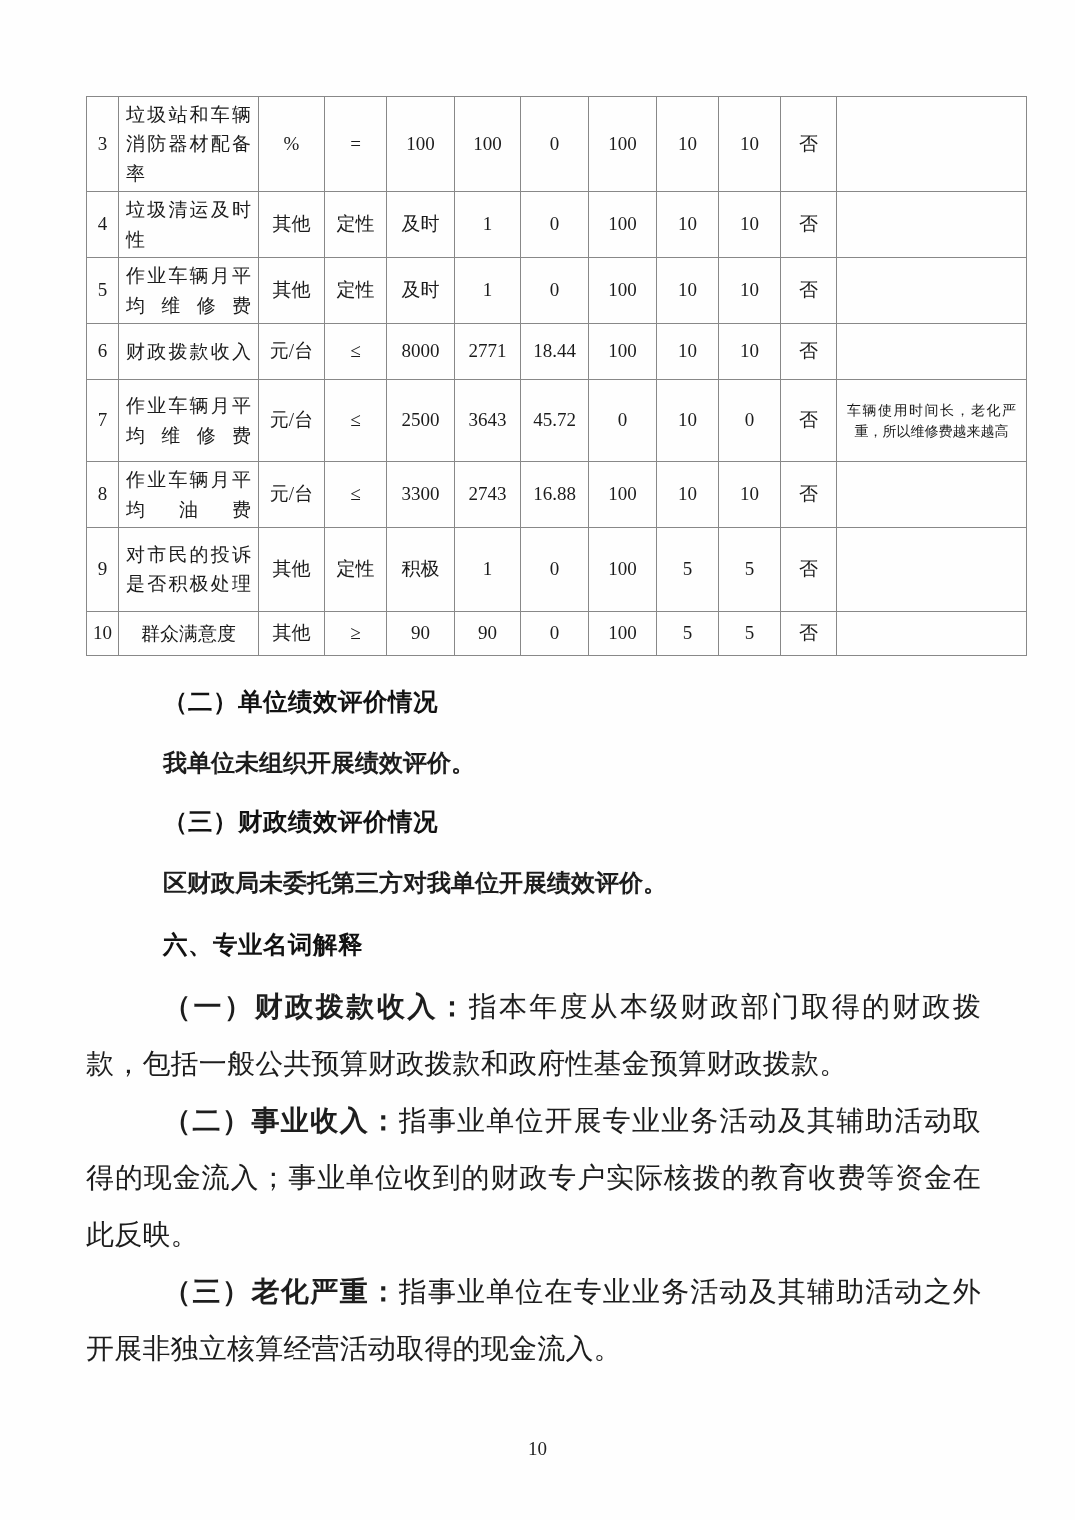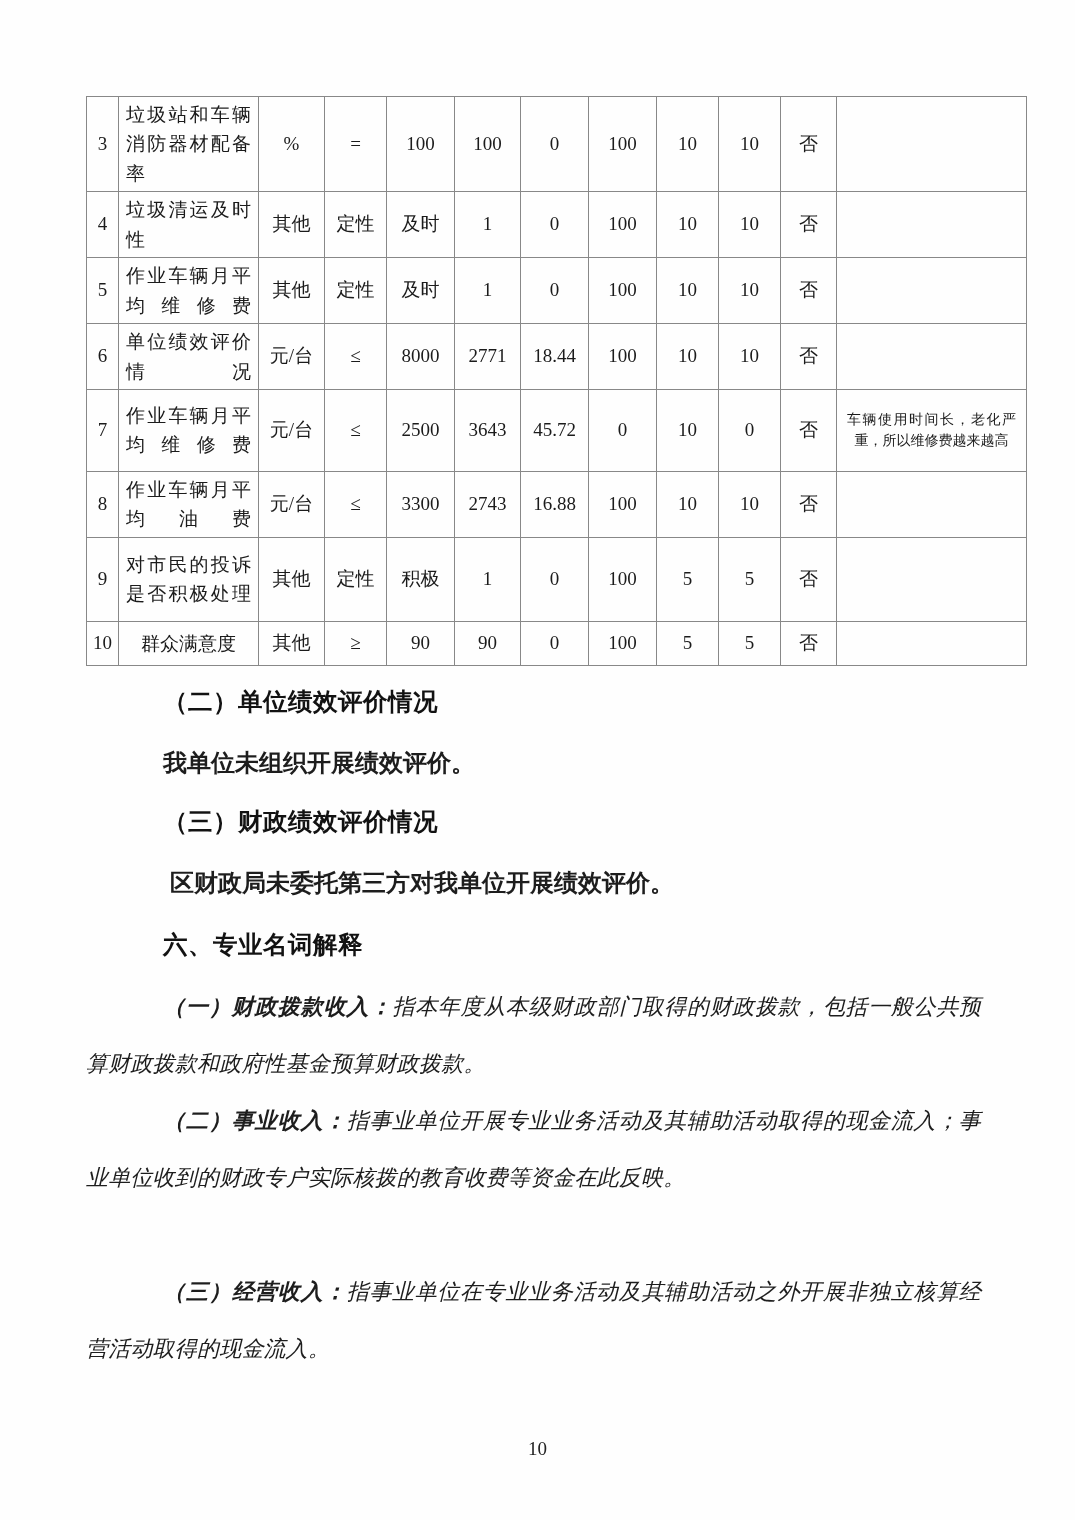--- a/index.html
+++ b/index.html
@@ -92,27 +92,26 @@
   }
   .h-sec {
     font-family: "DejaVu Serif", "Liberation Serif", serif;
     font-weight: bold;
     font-size: 24.5px;
     letter-spacing: 0.5px;
     color: #121212;
     white-space: nowrap;
   }
   .para {
-    font-size: 22px;
+    font-size: 28px;
     line-height: 57px;
     color: #1d1d1d;
     letter-spacing: 0.2px;
     width: 895px;
     text-align: justify;
-    font-style: italic;
   }
   .para .lead {
     font-family: "DejaVu Serif", "Liberation Serif", serif;
     font-weight: bold;
     letter-spacing: 0.5px;
   }
   .oneline {
     font-size: 24px;
     line-height: 57px;
     color: #1d1d1d;
@@ -206,21 +205,21 @@
         <td>10</td>
         <td>否</td>
         <td>
             <span class="rem"></span>
           </td>
       </tr>
 
       <tr style="height:56px">
         <td>6</td>
         <td>
-            <span class="nm">单位绩效评价情况</span>
+            <span class="nm">财政拨款收入</span>
           </td>
         <td>元/台</td>
         <td>≤</td>
         <td>8000</td>
         <td>2771</td>
         <td>18.44</td>
         <td>100</td>
         <td>10</td>
         <td>10</td>
         <td>否</td>
@@ -307,31 +306,31 @@
 
     </tbody>
   </table>
 
   <div class="blk h-sub" style="left:163px; top:685px;text-align:center;">（二）单位绩效评价情况</div>
 
   <div class="blk oneline" style="left:163px; top:735px;">我单位未组织开展绩效评价。</div>
 
   <div class="blk h-sub" style="left:163px; top:805px;">（三）财政绩效评价情况</div>
 
-  <div class="blk oneline" style="left:163px; top:855px;margin-left:7px;">区财政局未委托第三方对我单位开展绩效评价。</div>
+  <div class="blk oneline" style="left:163px; top:855px;">区财政局未委托第三方对我单位开展绩效评价。</div>
 
   <div class="blk h-sec" style="left:163px; top:928px;">六、专业名词解释</div>
 
   <div class="blk para" style="left:86px; top:978px; text-indent:77px;">
     <span class="lead">（一）财政拨款收入：</span><span>指本年度从本级财政部门取得的财政拨款，包括一般公共预算财政拨款和政府性基金预算财政拨款。</span>
   </div>
 
   <div class="blk para" style="left:86px; top:1092px; text-indent:77px;">
     <span class="lead">（二）事业收入：</span><span>指事业单位开展专业业务活动及其辅助活动取得的现金流入；事业单位收到的财政专户实际核拨的教育收费等资金在此反映。</span>
   </div>
 
   <div class="blk para" style="left:86px; top:1263px; text-indent:77px;">
-    <span class="lead">（三）经营收入：</span><span>指事业单位在专业业务活动及其辅助活动之外开展非独立核算经营活动取得的现金流入。</span>
+    <span class="lead">（三）老化严重：</span><span>指事业单位在专业业务活动及其辅助活动之外开展非独立核算经营活动取得的现金流入。</span>
   </div>
 
   <div class="pageno">10</div>
 
 </div>
 
 </body></html>

